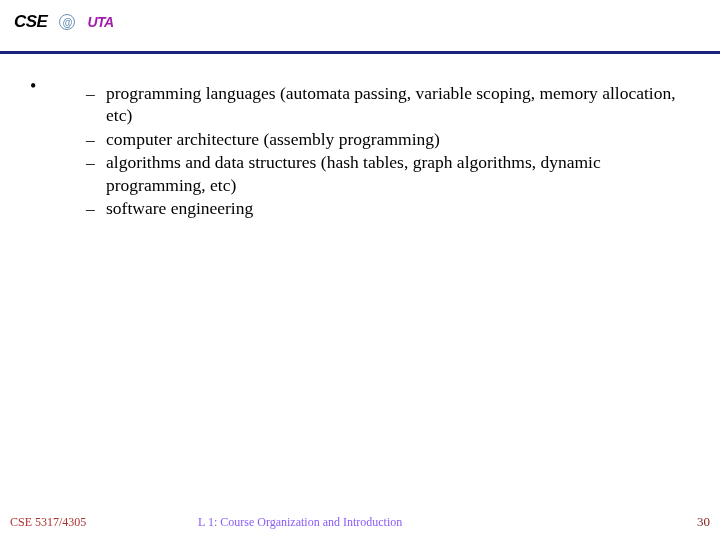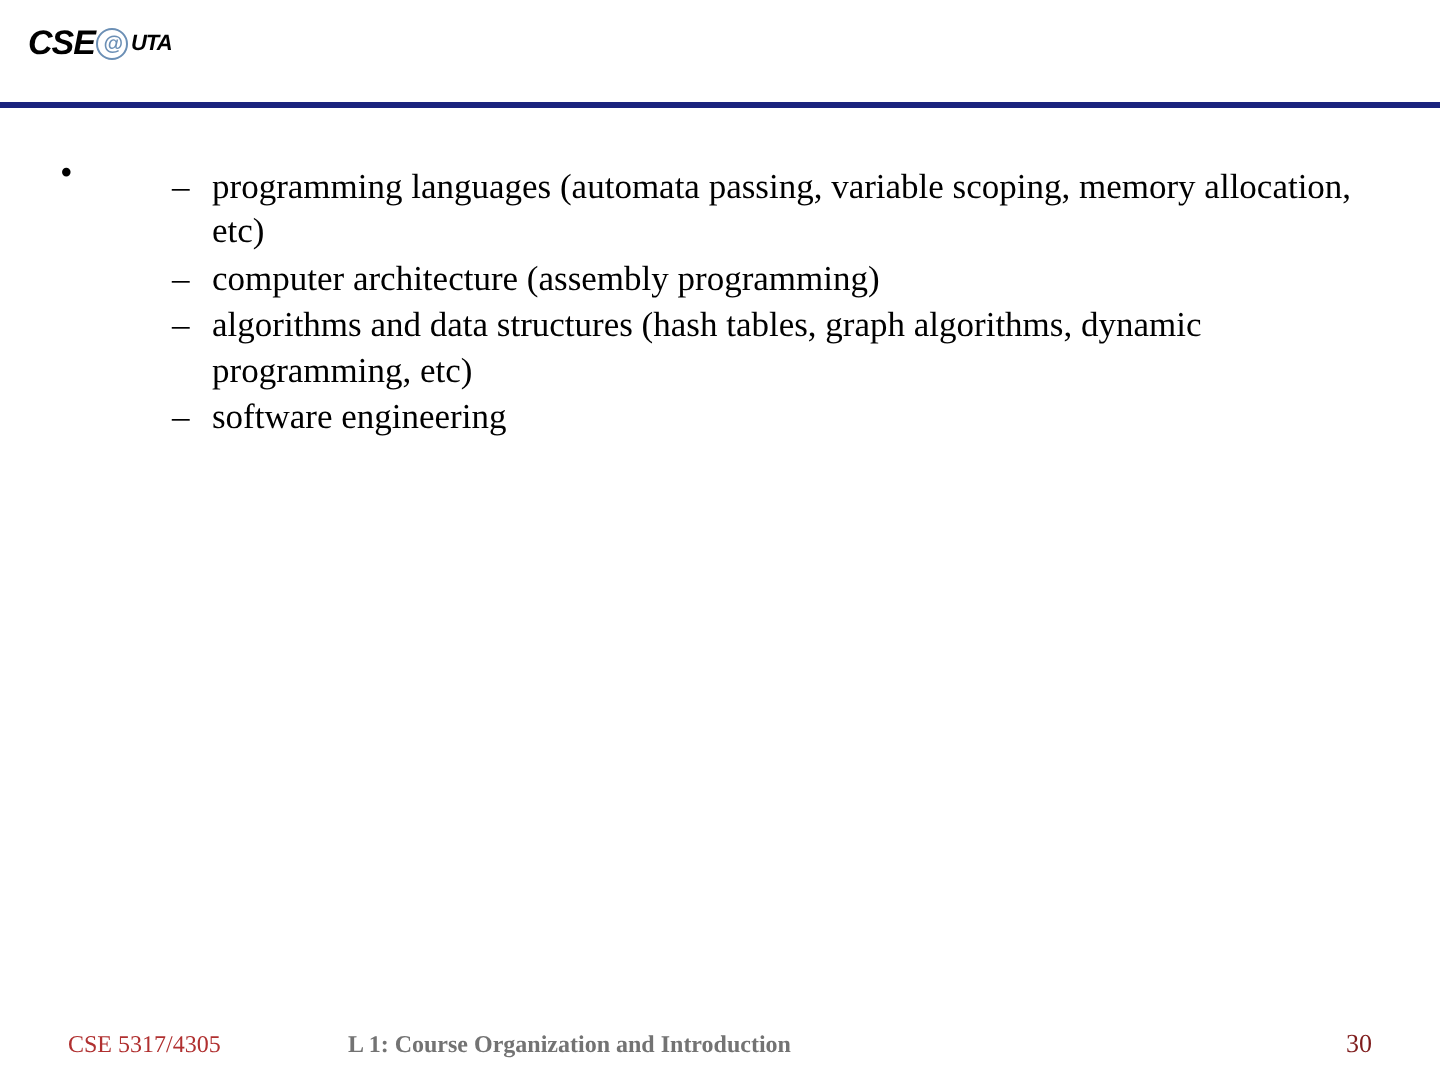--- a/index.html
+++ b/index.html
@@ -14,21 +14,21 @@
     .header {
       position: relative;
       height: 48px;
     }
     .logo {
       position: absolute;
       left: 14px;
       top: 12px;
       display: flex;
       align-items: center;
-      gap: 1px;
+      gap: 12px;
     }
     .logo-cse {
       font-family: Arial, sans-serif;
       font-weight: bold;
       font-style: italic;
       font-size: 17px;
       color: #000;
       letter-spacing: -0.5px;
     }
     .logo-at {
@@ -42,22 +42,22 @@
       color: #6b8fb5;
       font-family: Arial, sans-serif;
       font-weight: bold;
       font-size: 10px;
       font-style: italic;
     }
     .logo-uta {
       font-family: Arial, sans-serif;
       font-weight: bold;
       font-style: italic;
-      font-size: 11px;
-      color: #000000;
+      font-size: 14px;
+      color: #a21caf;
       letter-spacing: -0.5px;
     }
     .title {
       text-align: center;
       font-size: 26px;
       color: #b03030;
       padding-top: 8px;
     }
     .divider {
       margin-top: 3px;
@@ -98,35 +98,35 @@
       content: "–";
       position: absolute;
       left: 2px;
       top: 0;
     }
     .footer {
       position: absolute;
       bottom: 10px;
       left: 0;
       width: 100%;
-      padding: 0 34px;
+      padding: 0 10px;
       display: flex;
       align-items: center;
       font-size: 12px;
+      gap: 48px;
     }
     .footer-course {
       color: #b03030;
       font-family: "Times New Roman", serif;
       width: 140px;
     }
     .footer-lecture {
-      color: #737373;
+      color: #8b5cf6;
       font-family: "Times New Roman", serif;
       flex: 1;
-      font-weight: bold;
     }
     .footer-page {
       color: #7f1d1d;
       font-family: "Times New Roman", serif;
       font-size: 13px;
     }
   </style>
 </head>
 <body>
 

